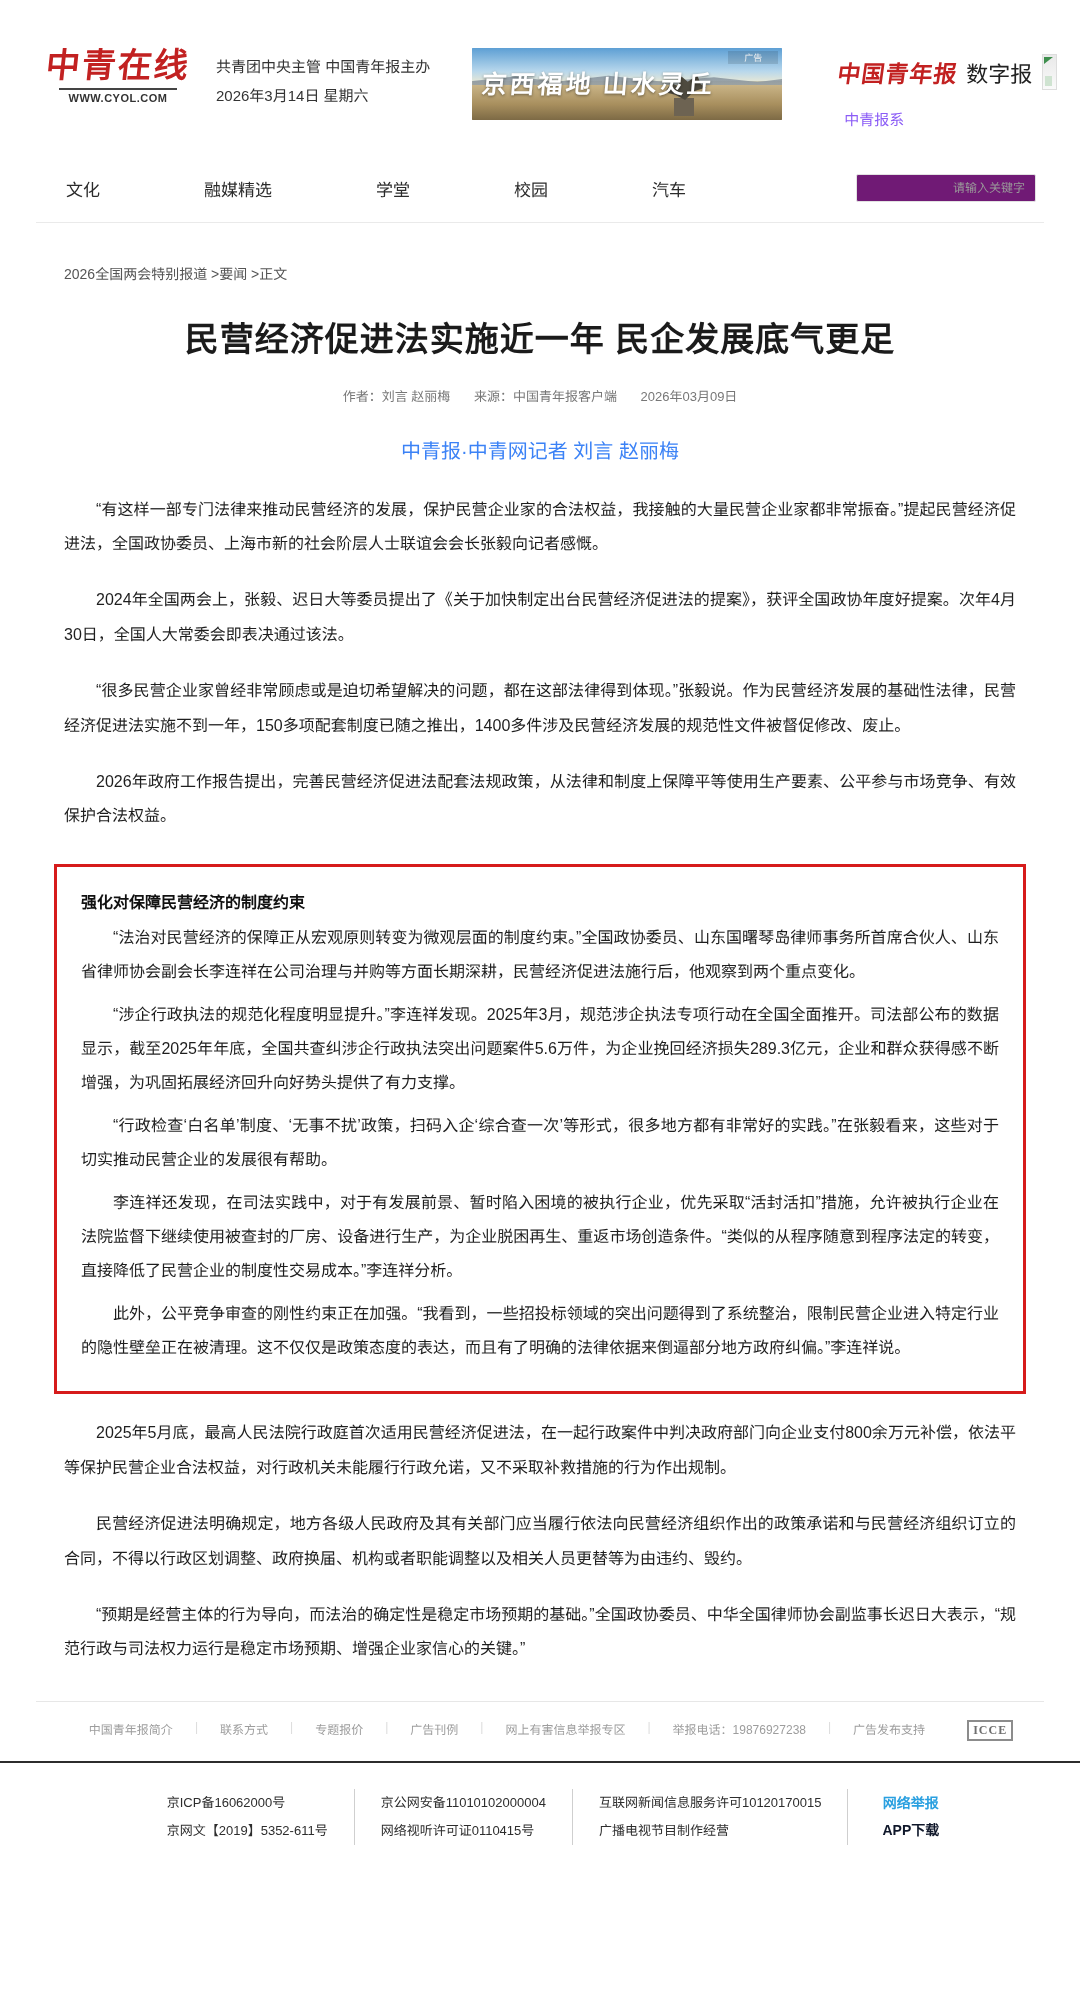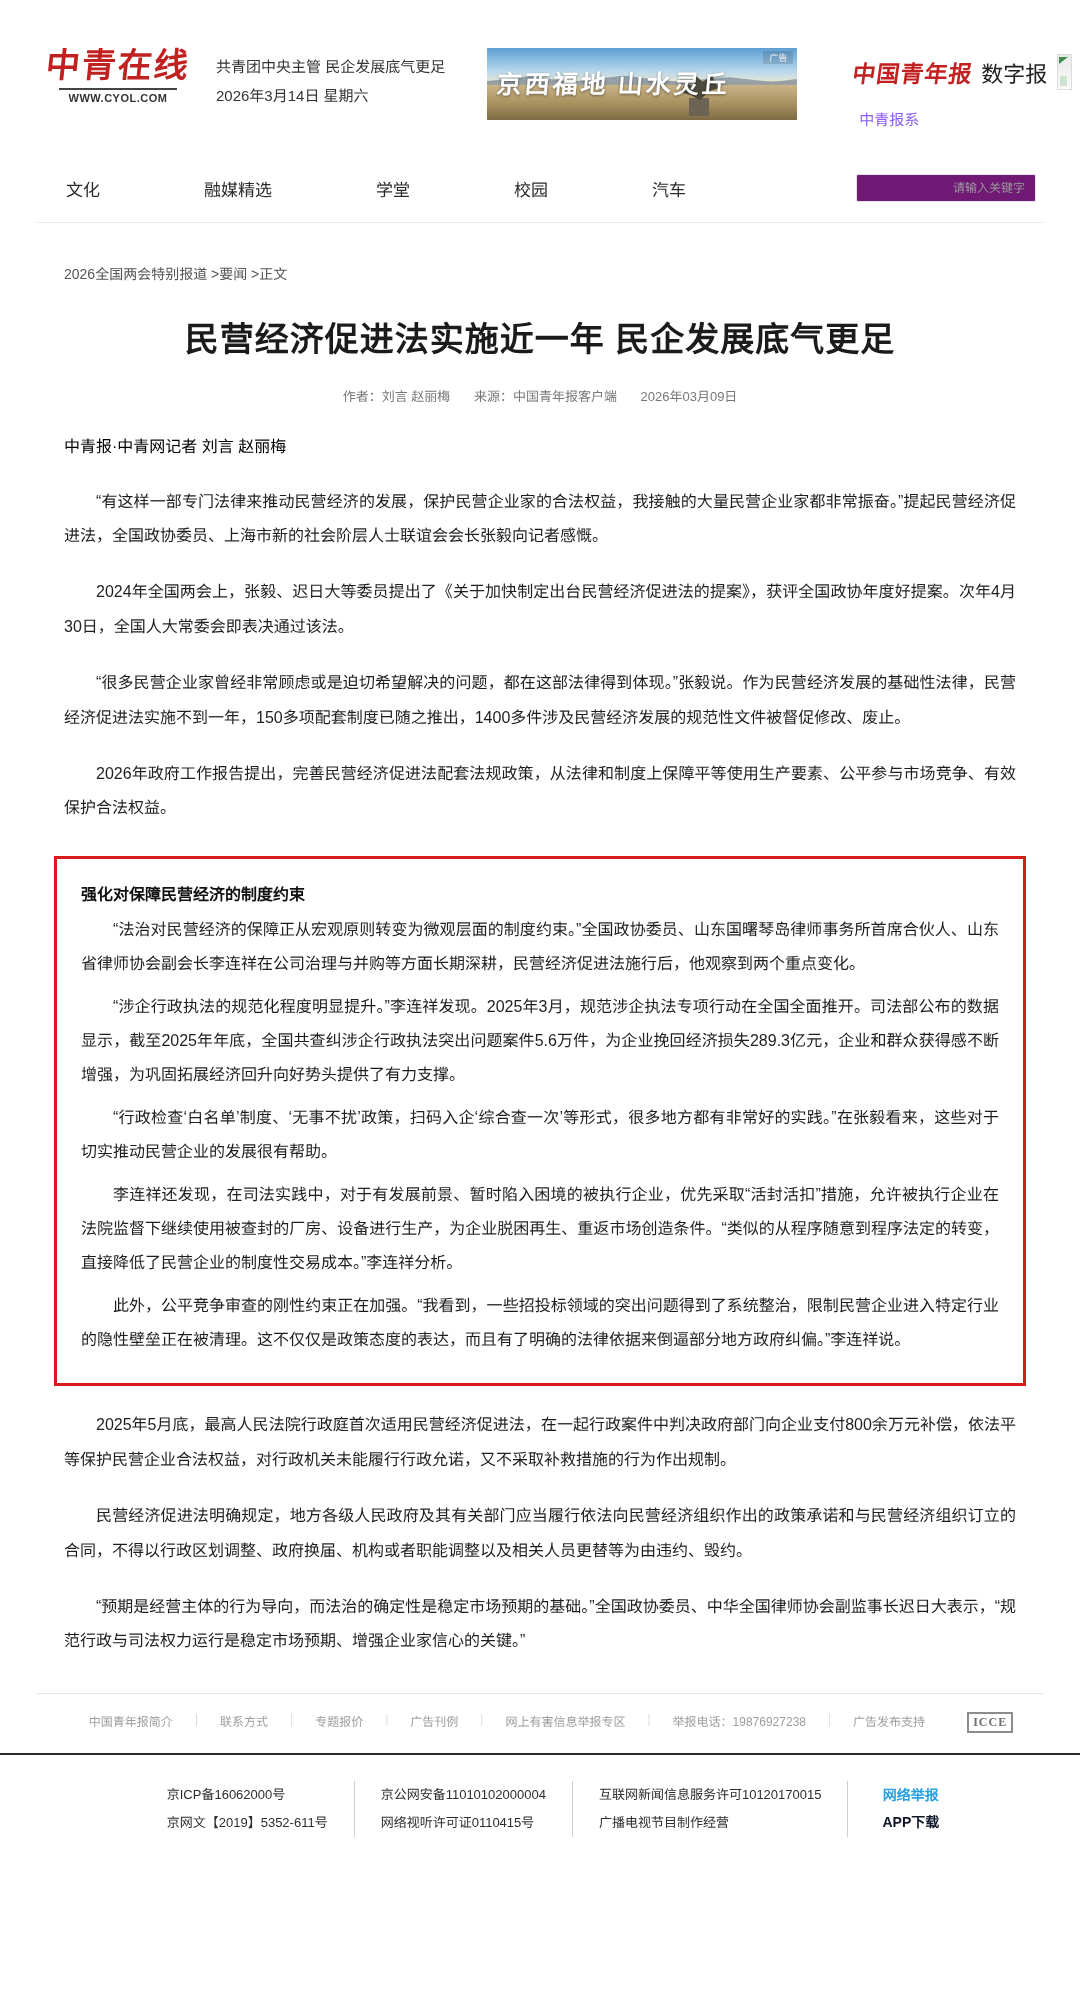--- a/index.html
+++ b/index.html
@@ -113,21 +113,21 @@
     color: #ffffff;
     text-shadow: 0 1px 3px rgba(0,0,0,.45);
     letter-spacing: 3px;
     white-space: nowrap;
     transform: skewX(-5deg);
   }
   .ad-tag {
     position: absolute; right: 4px; top: 3px;
     font-size: 9px; color: #f2f2f2;
     background: rgba(0,0,0,.12);
-    padding: 0 6px;
+    padding: 0 16px;
   }
 
   .paper-block {
     margin-left: 56px;
     padding-top: 6px;
     display: flex;
     flex-direction: column;
   }
   .paper-row {
     display: flex;
@@ -241,24 +241,25 @@
   .byline {
     text-align: center;
     font-size: 13px;
     color: #777;
     margin-top: 22px;
   }
   .byline span { margin: 0 10px; }
 
   .body-copy { margin-top: 26px; }
   .p-lead {
-    font-size: 16px;
-    color: #000000;
+    font-size: 20px;
+    color: #3b82f6;
     line-height: 2.0;
     margin: 14px 0 0 0;
+    text-align: center;
   }
   .p {
     font-size: 16px;
     color: #1e1e1e;
     line-height: 2.15;
     margin: 22px 0 0 0;
     text-indent: 2em;
     text-align: justify;
   }
 
@@ -350,21 +351,21 @@
 
   <div class="topbar">
 
     <div class="logo-block">
       <div class="logo-mark">中青在线</div>
       <div class="logo-rule"></div>
       <div class="logo-url">WWW.CYOL.COM</div>
     </div>
 
     <div class="masthead-text">
-      <div>共青团中央主管 民企发展底气更足</div>
+      <div>共青团中央主管 中国青年报主办</div>
       <div>2026年3月14日 星期六</div>
     </div>
 
     <div class="ad-banner">
       <div class="ad-sky"></div>
       <div class="ad-mtn"></div>
       <div class="ad-ground"></div>
       <div class="ad-statue"></div>
       <div class="ad-title">京西福地 山水灵丘</div>
       <div class="ad-tag">广告</div>

